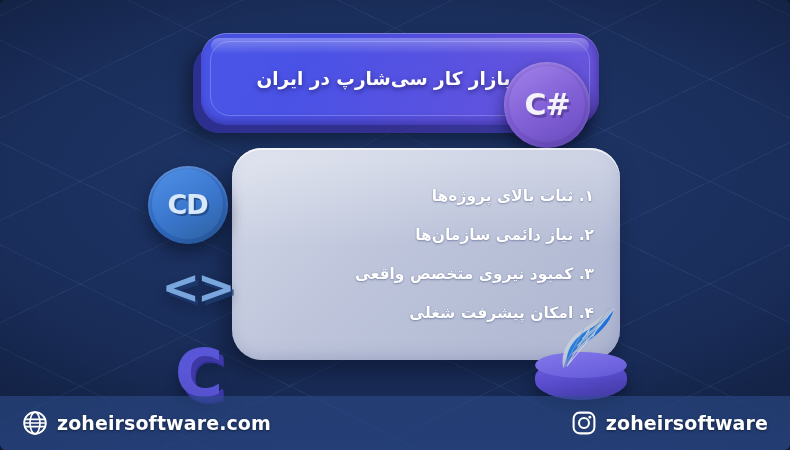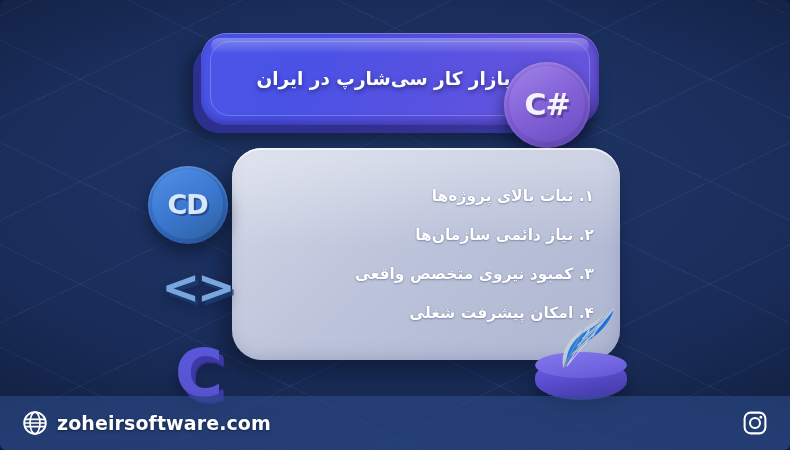--- a/index.html
+++ b/index.html
@@ -256,16 +256,17 @@
       </svg>
       <span class="txt">zoheirsoftware.com</span>
     </div>
 
     <div class="f-item">
       <svg class="ico-svg" width="26" height="26" viewBox="0 0 24 24">
         <rect x="2.4" y="2.4" width="19.2" height="19.2" rx="5.6" ry="5.6" fill="none" stroke="#ffffff" stroke-width="1.9"></rect>
         <circle cx="12" cy="12" r="4.6" fill="none" stroke="#ffffff" stroke-width="1.9"></circle>
         <circle cx="17.4" cy="6.7" r="1.3" fill="#ffffff"></circle>
       </svg>
+      <span class="txt">zoheirsoftware</span>
     </div>
   </div>
 
 </div>
 
 </body></html>

